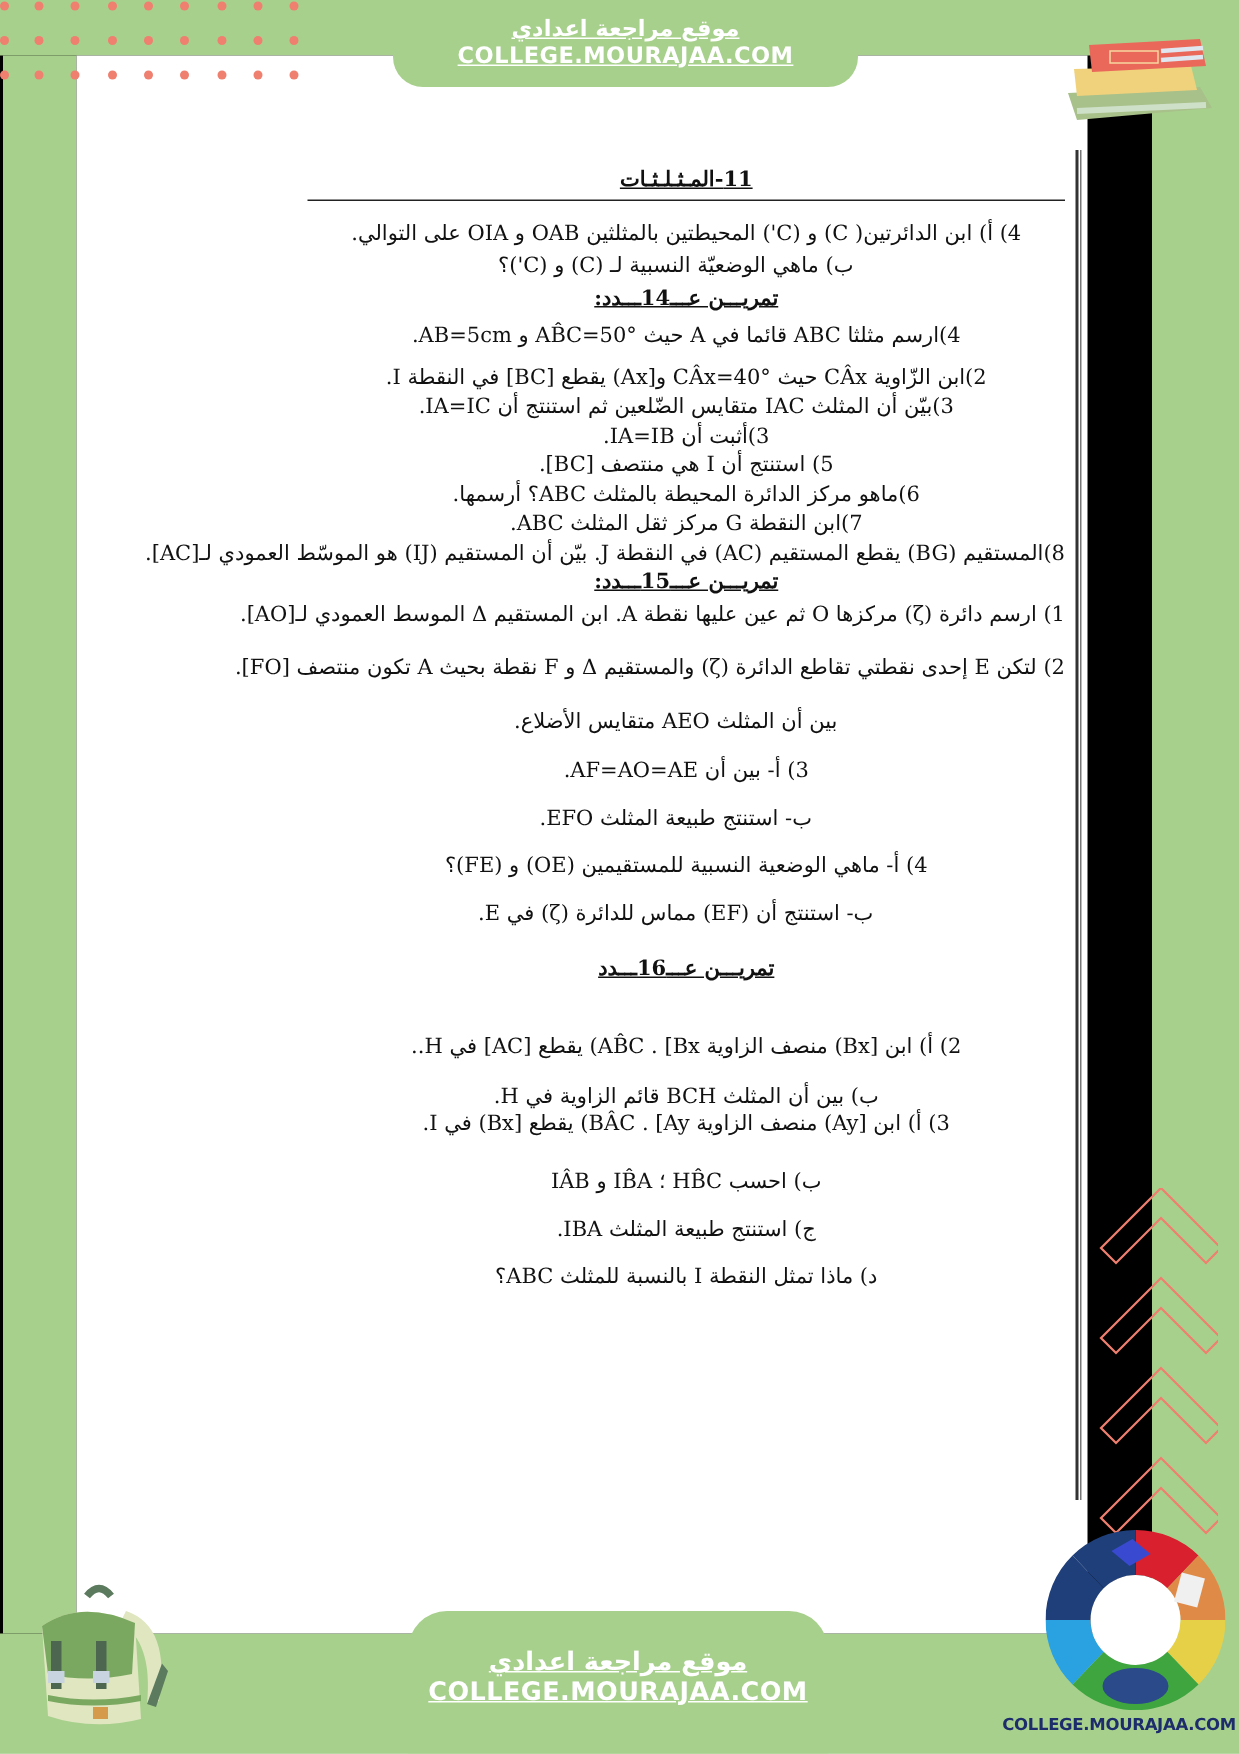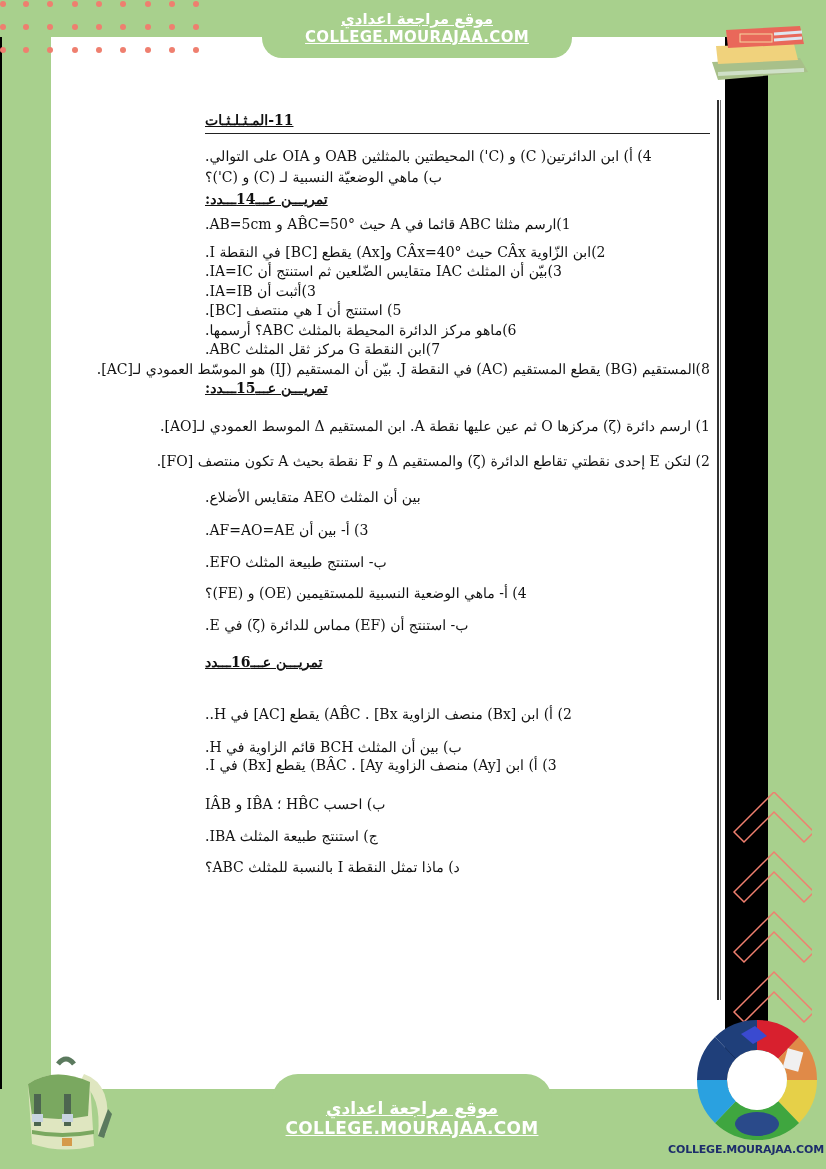--- a/index.html
+++ b/index.html
@@ -26,21 +26,21 @@
   .badge .en { display: block; font-size: 15px; text-decoration: underline; letter-spacing: 0.3px; }
   .badge.top .ar { margin-top: 10px; }
   .badge.bottom .ar { margin-top: 24px; font-size: 17px; }
   .badge.bottom .en { font-size: 17px; }
 
   
   .doc-vline { position: absolute; left: 717px; top: 100px; width: 2px; height: 900px; background: #333; }
   .doc-vline2 { position: absolute; left: 720px; top: 100px; width: 1px; height: 900px; background: #777; }
 
   
-  .content { position: absolute; left: 205px; top: 112px; width: 505px; direction: rtl; text-align: left; font-size: 14px; color: #111; line-height: 1.25; }
+  .content { position: absolute; left: 205px; top: 112px; width: 505px; direction: rtl; text-align: center; font-size: 14px; color: #111; line-height: 1.25; }
   .section-title { font-weight: bold; text-decoration: underline; font-size: 14px; border-bottom: 1.5px solid #222; padding-bottom: 3px; margin-bottom: 14px; }
   .ex-title { font-weight: bold; text-decoration: underline; font-size: 14px; }
   .line { white-space: nowrap; }
   .ind { padding-right: 14px; }
 
   
   .books { position: absolute; right: 10px; top: 14px; width: 112px; height: 70px; }
   .chevrons { position: absolute; left: 732px; top: 792px; width: 80px; height: 240px; }
   .wheel { position: absolute; left: 697px; top: 1020px; width: 120px; height: 120px; }
   .wheel-caption { position: absolute; left: 666px; top: 1143px; width: 160px; font-family: "DejaVu Sans", sans-serif; font-weight: bold; font-size: 11px; color: #1d2d6b; letter-spacing: -0.2px; text-align: center; }
@@ -101,30 +101,30 @@
 <div class="doc-vline"></div>
 <div class="doc-vline2"></div>
 
 <div class="content">
   <div class="section-title">11-المـثـلـثـات</div>
 
   <div class="line" style="margin-bottom:4px">4) أ) ابن الدائرتين( C) و (C') المحيطتين بالمثلثين OAB و OIA على التوالي.</div>
   <div class="line ind">ب) ماهي الوضعيّة النسبية لـ (C) و (C')؟</div>
 
   <div class="ex-title" style="margin-top:4px;margin-bottom:8px">تمريـــن عـــ14ـــدد:</div>
-  <div class="line" style="margin-bottom:10px">1)ارسم مثلثا ABC قائما في A حيث AB̂C=50° و AB=5cm.</div>
+  <div class="line" style="margin-bottom:10px">4)ارسم مثلثا ABC قائما في A حيث AB̂C=50° و AB=5cm.</div>
   <div class="line" style="margin-bottom:2px">2)ابن الزّاوية CÂx حيث CÂx=40° و[Ax) يقطع [BC] في النقطة I.</div>
   <div class="line" style="margin-bottom:2px">3)بيّن أن المثلث IAC متقايس الضّلعين ثم استنتج أن IA=IC.</div>
   <div class="line" style="margin-bottom:2px">3)أثبت أن IA=IB.</div>
   <div class="line" style="margin-bottom:2px">5) استنتج أن I هي منتصف [BC].</div>
   <div class="line" style="margin-bottom:2px">6)ماهو مركز الدائرة المحيطة بالمثلث ABC؟ أرسمها.</div>
   <div class="line" style="margin-bottom:2px">7)ابن النقطة G مركز ثقل المثلث ABC.</div>
   <div class="line" style="margin-bottom:2px">8)المستقيم (BG) يقطع المستقيم (AC) في النقطة J. بيّن أن المستقيم (IJ) هو الموسّط العمودي لـ[AC].</div>
 
-  <div class="ex-title" style="margin-bottom:20px">تمريـــن عـــ15ـــدد:</div>
+  <div class="ex-title" style="margin-bottom:4px">تمريـــن عـــ15ـــدد:</div>
   <div class="line" style="margin-bottom:18px">1) ارسم دائرة (ζ) مركزها O ثم عين عليها نقطة A. ابن المستقيم Δ الموسط العمودي لـ[AO].</div>
   <div class="line" style="margin-bottom:18px">2) لتكن E إحدى نقطتي تقاطع الدائرة (ζ) والمستقيم Δ و F نقطة بحيث A تكون منتصف [FO].</div>
   <div class="line ind" style="margin-bottom:16px">بين أن المثلث AEO متقايس الأضلاع.</div>
   <div class="line" style="margin-bottom:14px">3) أ- بين أن AF=AO=AE.</div>
   <div class="line ind" style="margin-bottom:14px">ب- استنتج طبيعة المثلث EFO.</div>
   <div class="line" style="margin-bottom:14px">4) أ- ماهي الوضعية النسبية للمستقيمين (OE) و (FE)؟</div>
   <div class="line ind" style="margin-bottom:20px">ب- استنتج أن (EF) مماس للدائرة (ζ) في E.</div>
 
   <div class="ex-title" style="margin-bottom:34px">تمريـــن عـــ16ـــدد</div>
   <div class="line" style="margin-bottom:16px">2) أ) ابن [Bx) منصف الزاوية AB̂C . [Bx) يقطع [AC] في H..</div>

